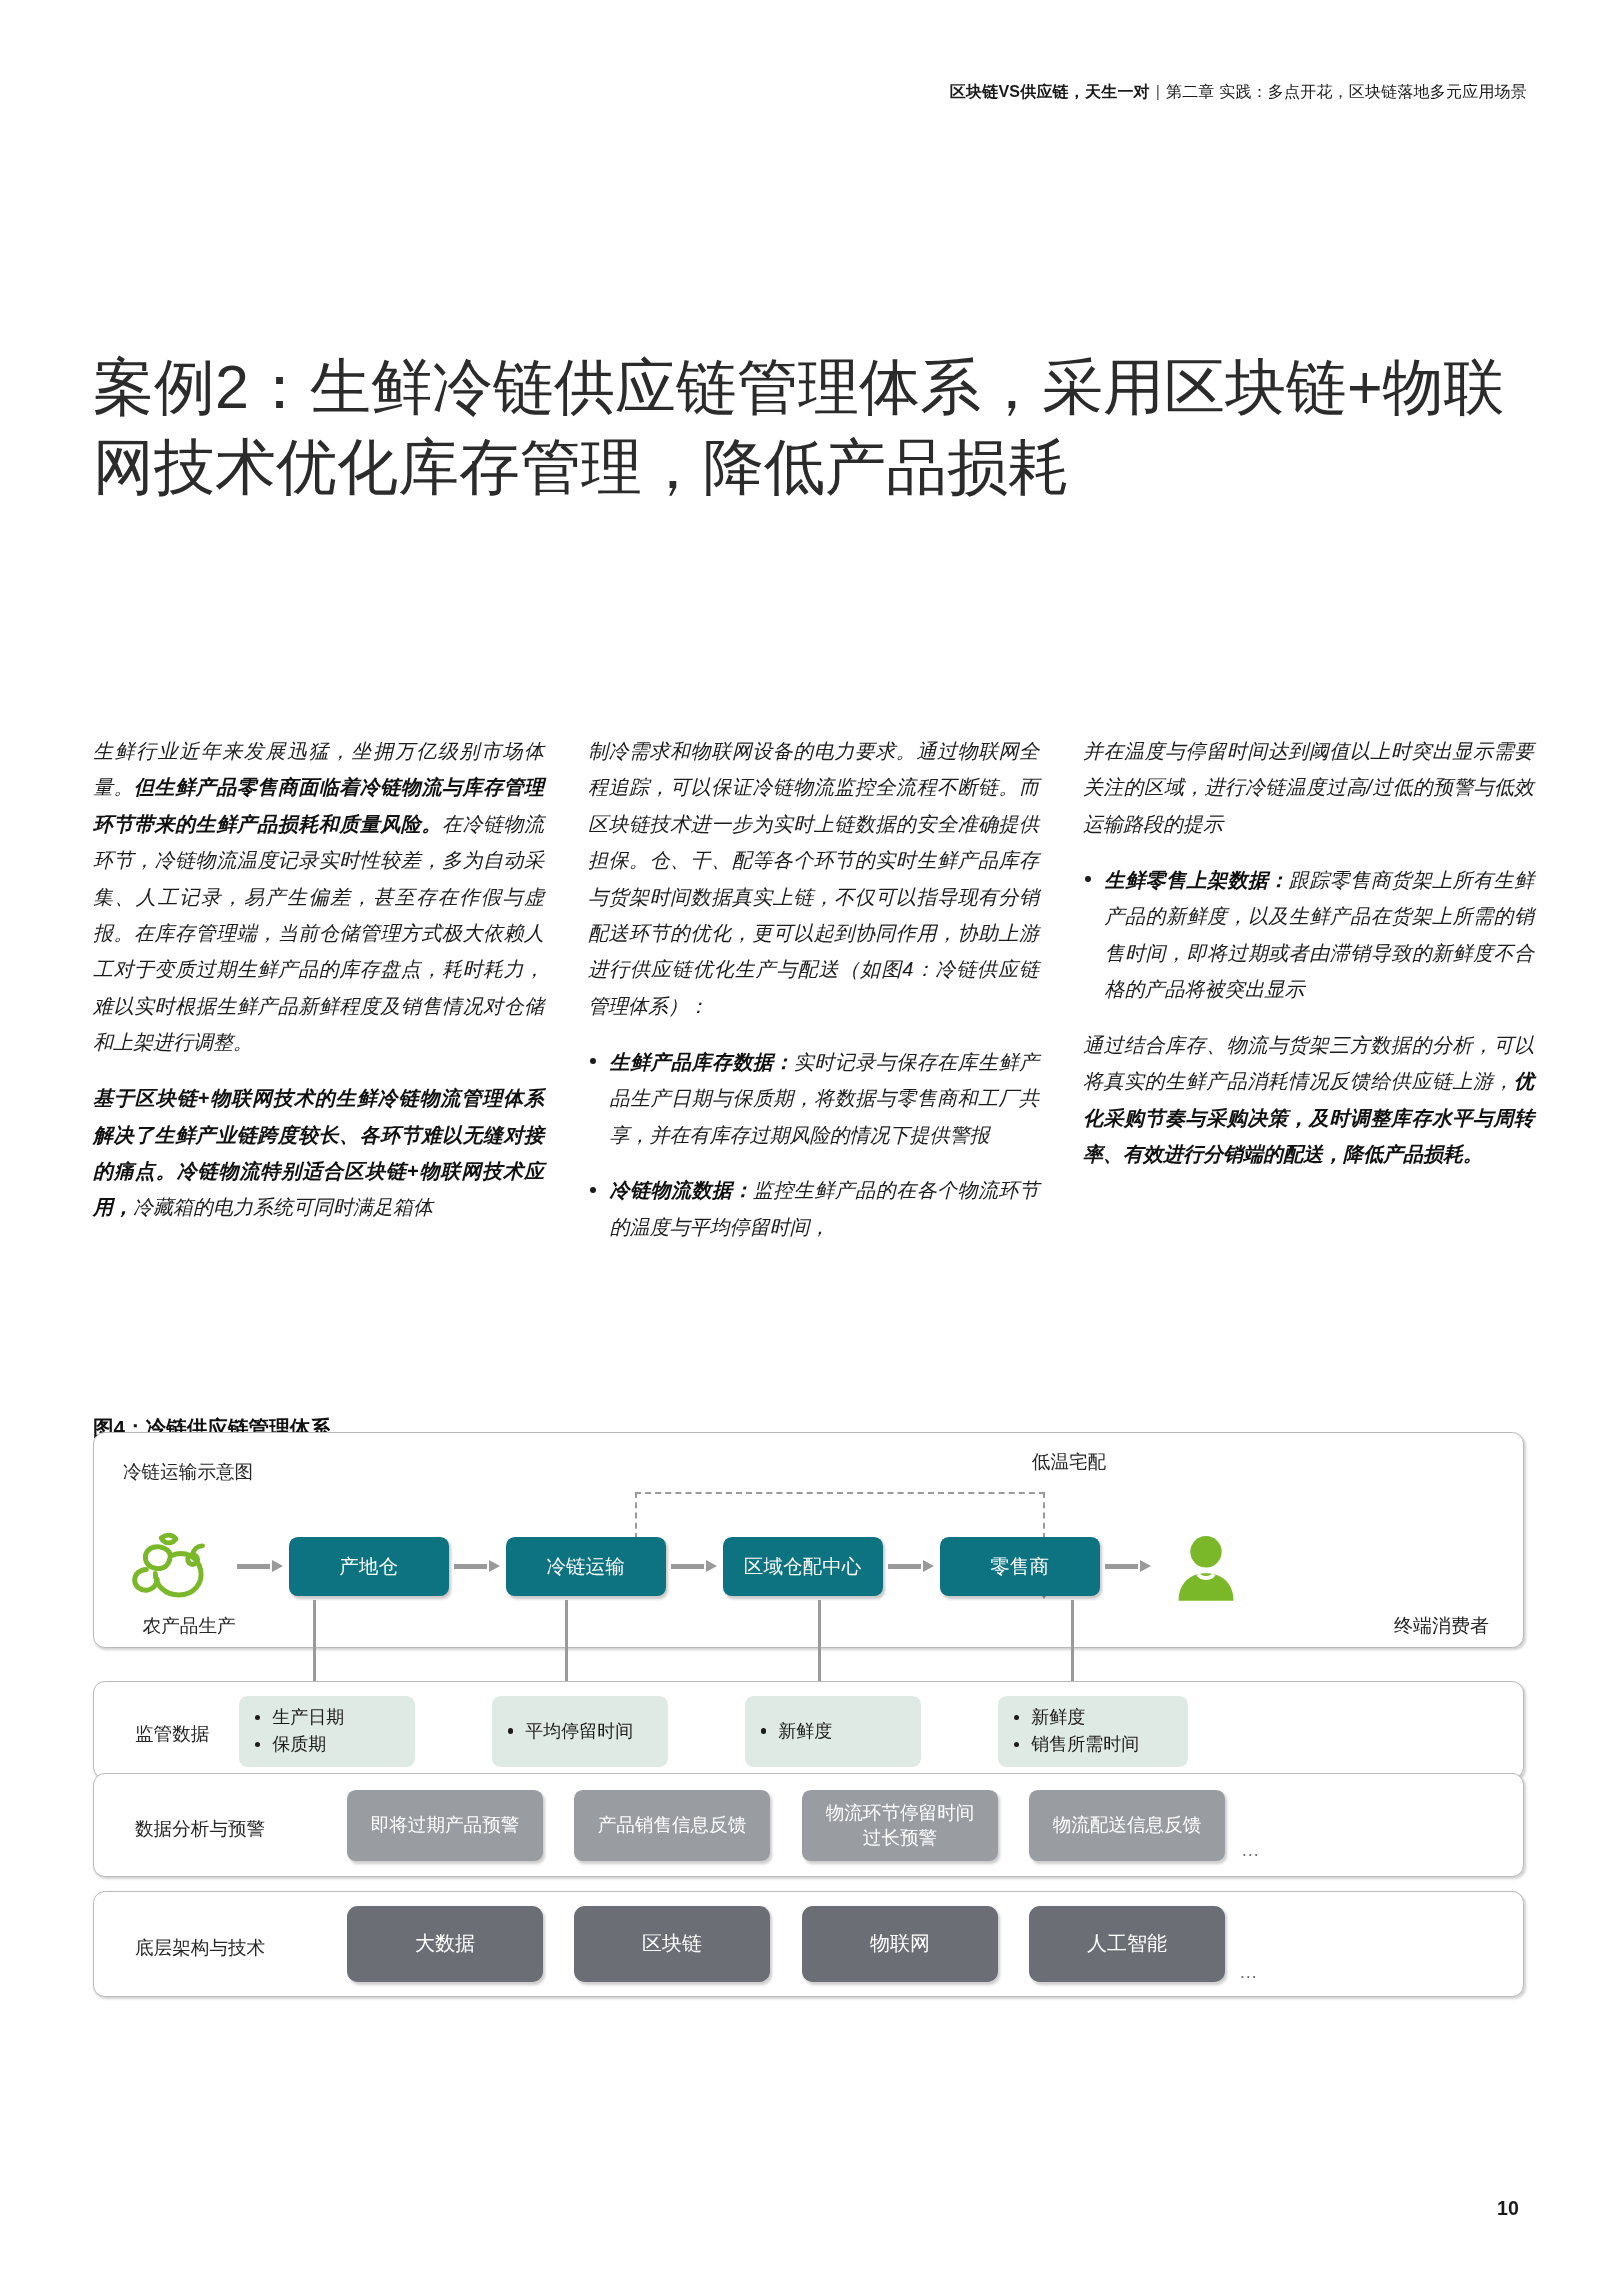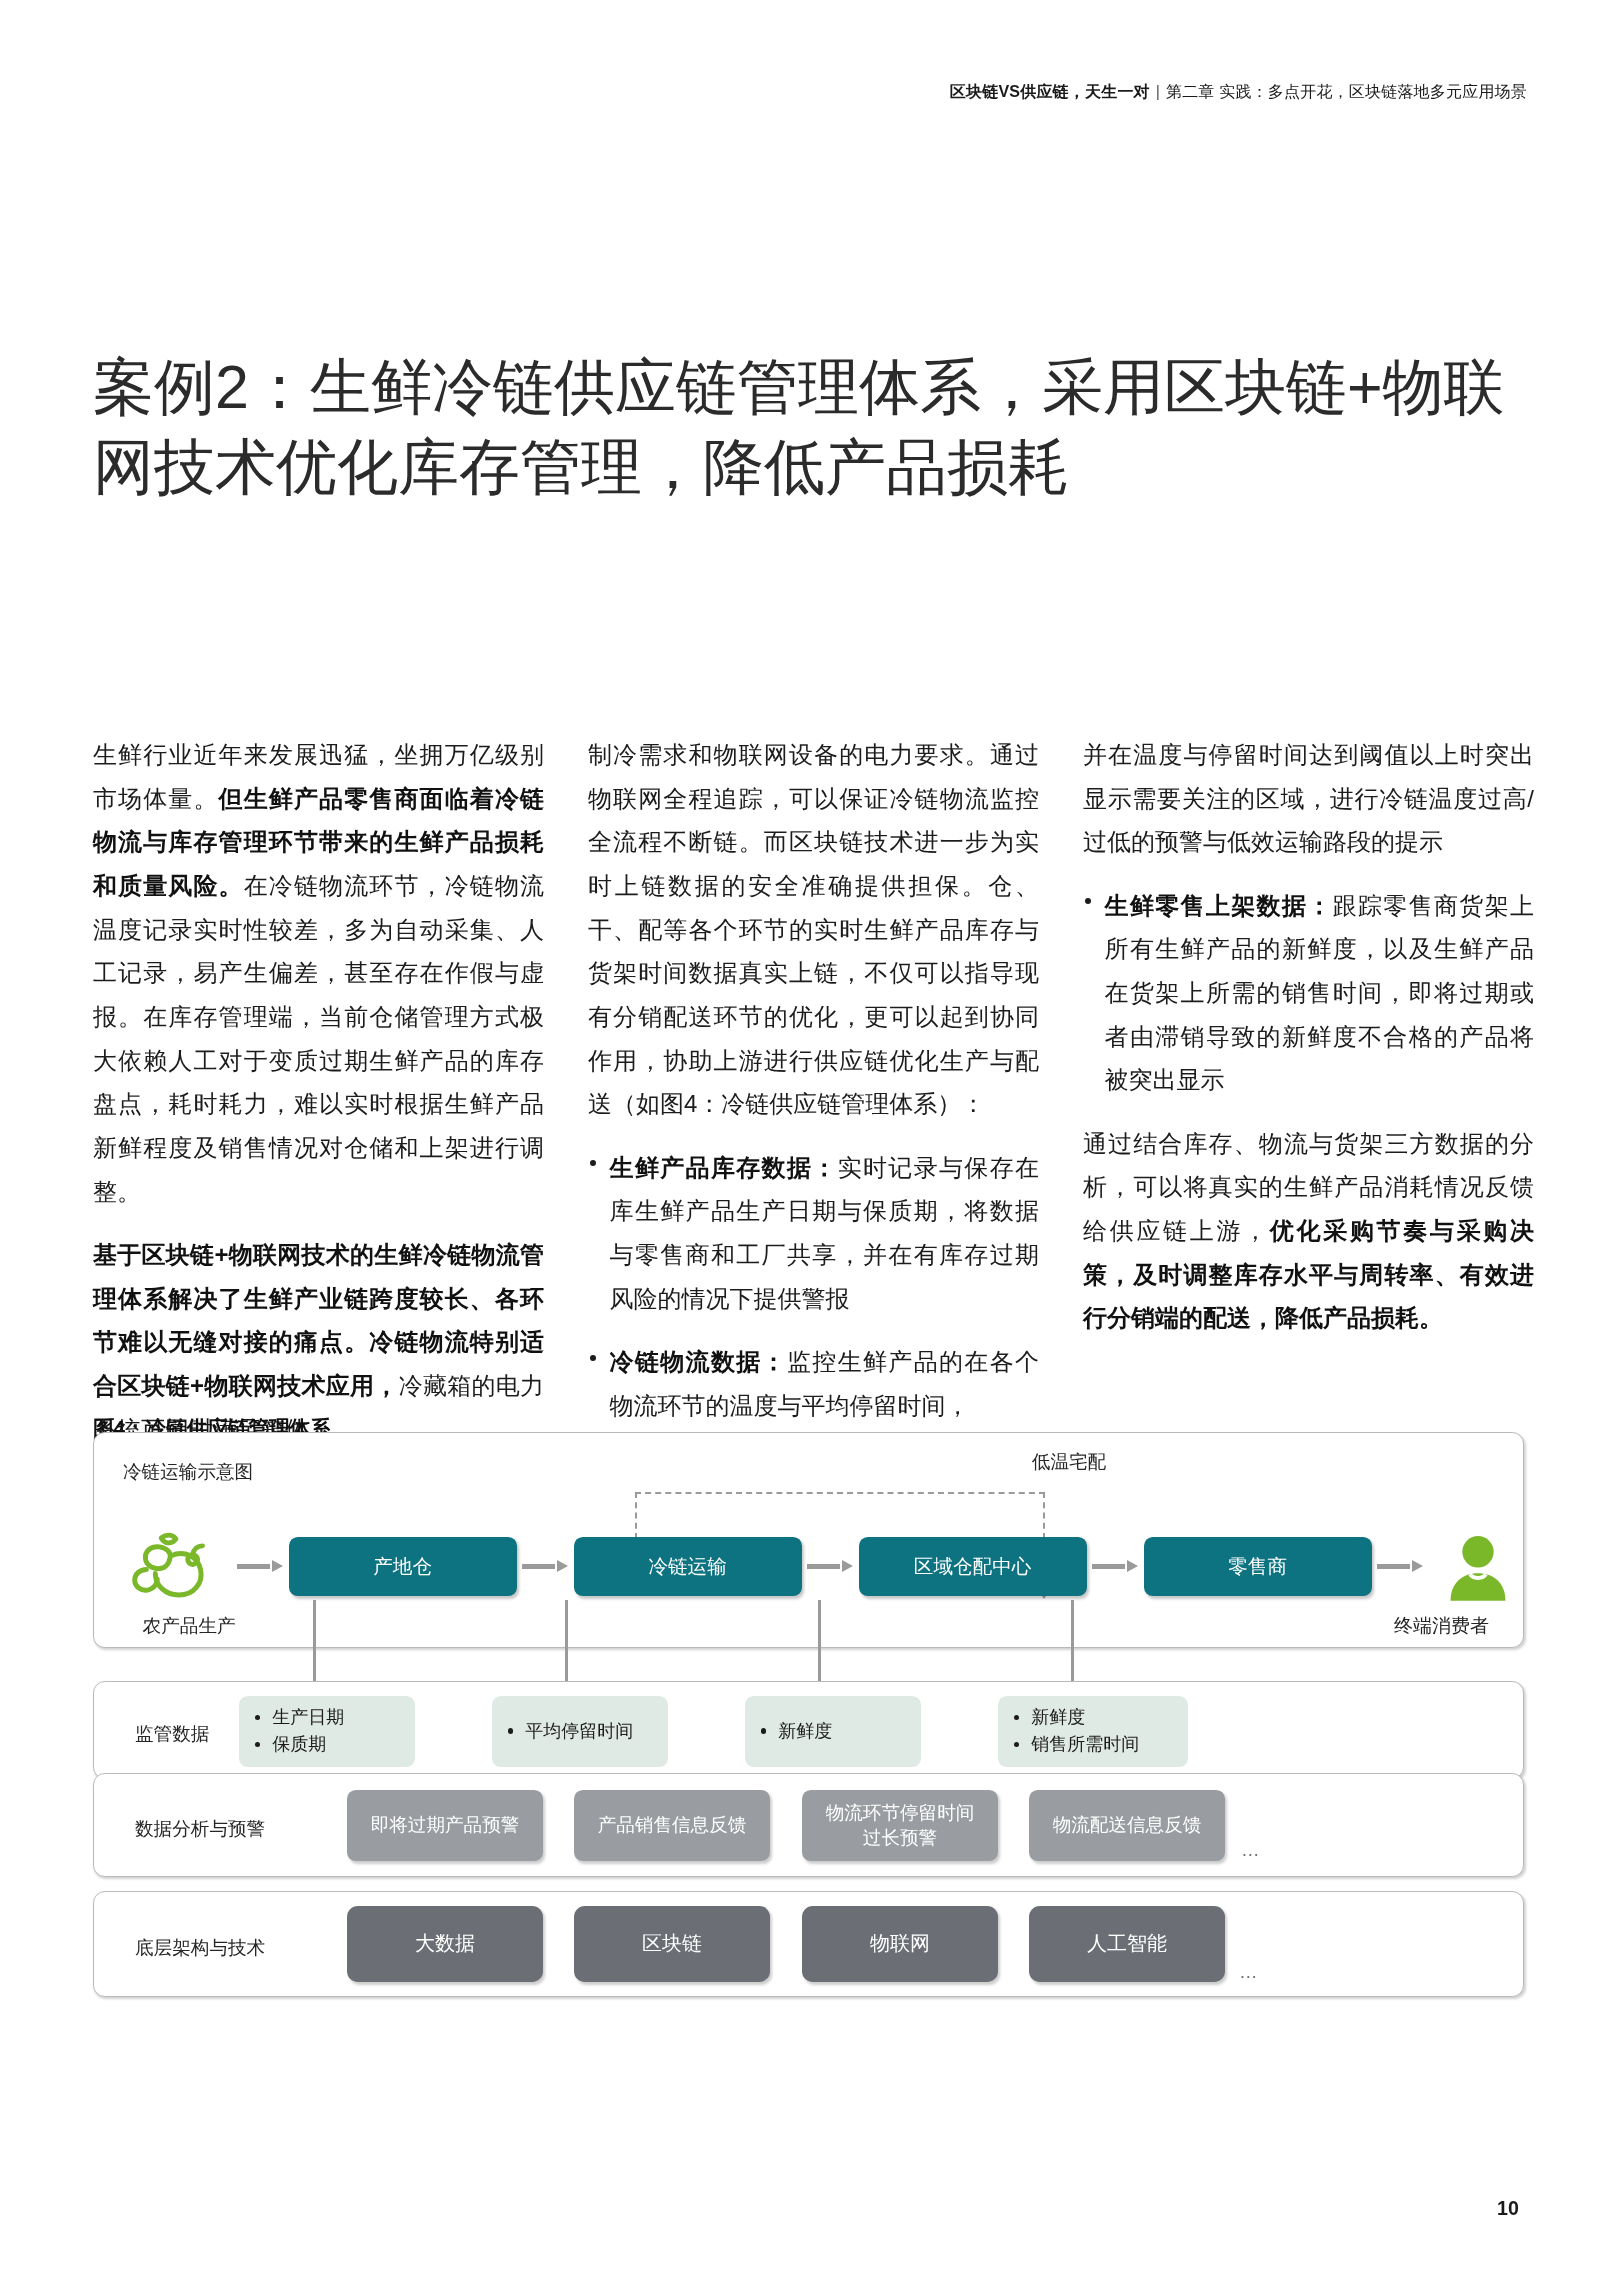--- a/index.html
+++ b/index.html
@@ -46,25 +46,26 @@
   .columns {
     position: absolute;
     top: 733px;
     left: 93px;
     width: 1441px;
     display: flex;
     gap: 44px;
   }
   .col {
     width: 451px;
-    font-size: 24px;
+    font-size: 20px;
     line-height: 1.82;
     text-align: justify;
     text-justify: inter-ideograph;
     color: #1c1c1c;
+    font-style: italic;
   }
   .col p { margin: 0 0 19.6px 0; }
   .col b, .col strong { font-weight: bold; color: #111; }
 
   ul.bullets { margin: 0 0 19.6px 0; padding: 0; list-style: none; }
   ul.bullets li {
     position: relative;
     padding-left: 21.6px;
     margin-bottom: 19.6px;
   }
@@ -172,21 +173,21 @@
     color: #ffffff;
     border-radius: 8.8px;
     height: 59px;
     display: flex;
     align-items: center;
     justify-content: center;
     font-size: 19.6px;
     box-shadow: 2px 2.9px 2.9px rgba(0,0,0,0.22);
     flex: 0 0 auto;
   }
-  .nb-w { width: 228px; }
+  .nb-w { width: 160px; }
   .arrow-h {
     flex: 0 0 auto;
     width: 57px;
     height: 9.8px;
     position: relative;
   }
   .arrow-h:before {
     content: "";
     position: absolute;
     left: 5.9px; top: 2.9px;

